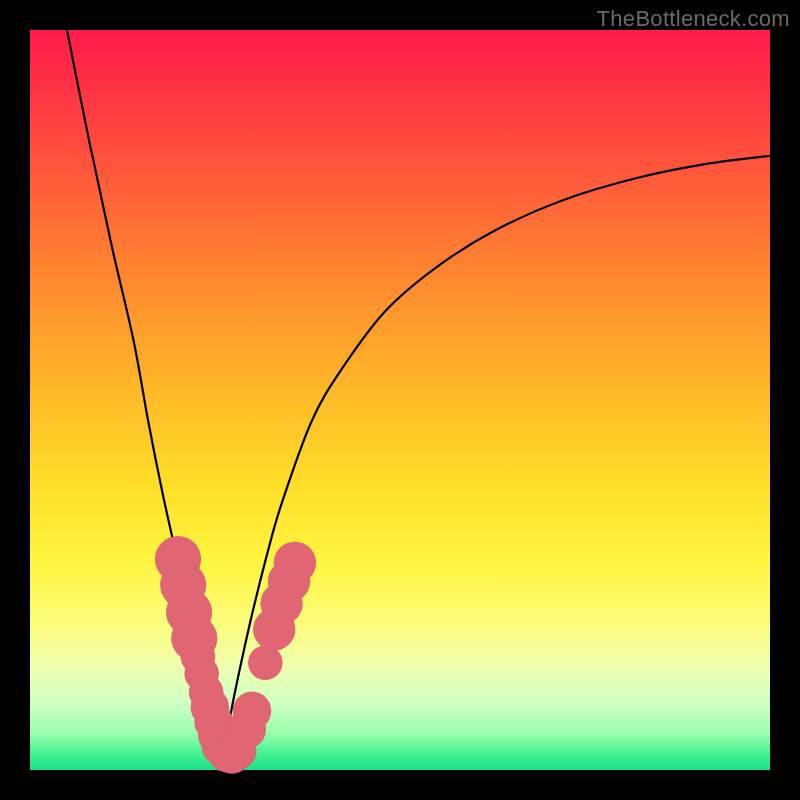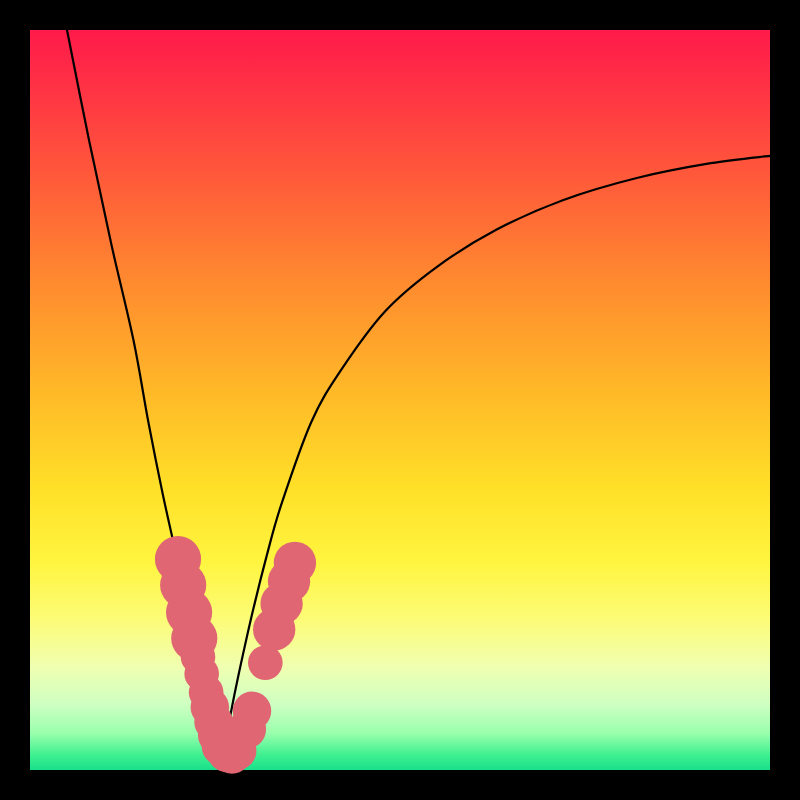--- a/index.html
+++ b/index.html
@@ -55,20 +55,21 @@
     top: 0;
     width: 740px;
     height: 740px;
     overflow: visible;
   }
 </style>
 </head>
 <body>
 
 <div class="frame">
+  <div class="watermark">TheBottleneck.com</div>
   <div class="plot-area">
     <svg class="curve" viewBox="0 0 740 740">
       <g id="curve-group">
           <path d="M 37 0 C 40.7 18.5, 51.800000000000004 75.23333333333332, 59.2 111 C 66.60000000000001 146.76666666666668, 74 181.3, 81.4 214.60000000000002 C 88.80000000000001 247.90000000000003, 97.43333333333334 281.2, 103.60000000000001 310.8 C 109.76666666666668 340.40000000000003, 113.46666666666667 366.30000000000007, 118.4 392.20000000000005 C 123.33333333333334 418.1, 128.26666666666665 442.76666666666665, 133.2 466.2 C 138.13333333333333 489.6333333333333, 144.3 515.5333333333333, 148 532.8 C 151.7 550.0666666666666, 152.93333333333334 558.6999999999999, 155.4 569.8 C 157.86666666666667 580.9, 160.33333333333334 588.3, 162.8 599.4 C 165.26666666666668 610.5, 167.73333333333335 625.3, 170.20000000000002 636.4 C 172.66666666666669 647.5, 175.13333333333333 656.1333333333333, 177.6 666 C 180.06666666666666 675.8666666666667, 182.53333333333333 685.7333333333333, 185 695.6 C 187.46666666666667 705.4666666666667, 191.16666666666669 720.2666666666667, 192.4 725.2" fill="none" stroke="#000000" stroke-width="2.2" stroke-linecap="round"></path>
           <path d="M 192.4 725.2 C 193.63333333333333 719.0333333333334, 197.33333333333334 700.5333333333334, 199.8 688.2 C 202.26666666666668 675.8666666666667, 203.50000000000003 668.4666666666667, 207.20000000000002 651.2 C 210.9 633.9333333333334, 217.06666666666666 605.5666666666667, 222 584.6 C 226.93333333333334 563.6333333333333, 231.86666666666667 543.9, 236.8 525.4 C 241.73333333333335 506.9, 244.20000000000002 495.8, 251.60000000000002 473.6 C 259 451.40000000000003, 271.3333333333333 414.40000000000003, 281.2 392.20000000000005 C 291.06666666666666 370.00000000000006, 298.4666666666667 358.9, 310.8 340.4 C 323.1333333333333 321.9, 339.16666666666663 298.46666666666664, 355.2 281.2 C 371.23333333333335 263.93333333333334, 388.50000000000006 250.36666666666662, 407.00000000000006 236.79999999999995 C 425.50000000000006 223.2333333333333, 445.23333333333335 210.90000000000006, 466.2 199.80000000000007 C 487.16666666666663 188.70000000000007, 509.3666666666666 178.8333333333333, 532.8 170.19999999999993 C 556.2333333333332 161.56666666666658, 582.1333333333332 154.16666666666666, 606.8 148 C 631.4666666666667 141.83333333333334, 658.6 136.90000000000003, 680.8000000000001 133.20000000000005 C 703.0000000000001 129.50000000000006, 730.1333333333333 127.0333333333334, 740 125.80000000000007" fill="none" stroke="#000000" stroke-width="2.2" stroke-linecap="round"></path>
         </g>
       <g id="marker-group">
           <circle cx="148" cy="529.1" r="23.088000000000005" fill="#e06673"></circle>
           <circle cx="153.17999999999998" cy="555" r="23.088000000000005" fill="#e06673"></circle>
           <circle cx="159.1" cy="582.38" r="23.088000000000005" fill="#e06673"></circle>

